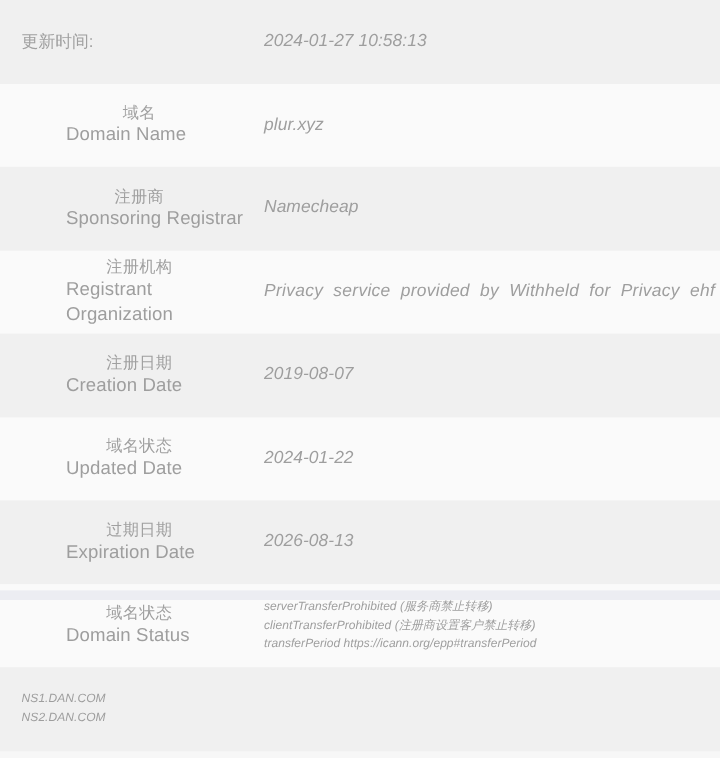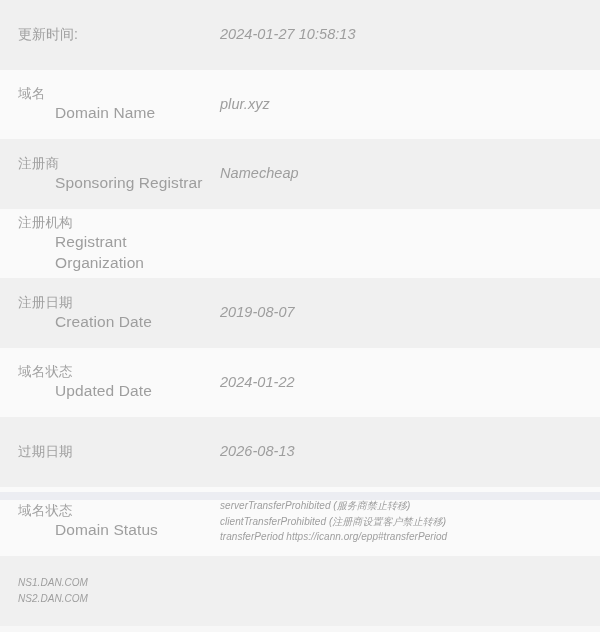--- a/index.html
+++ b/index.html
@@ -44,20 +44,21 @@
     color: #9a9a9a;
     line-height: 1.33;
     padding-right: 6px;
   }
   .label-cn {
     display: block;
     font-size: 13.5px;
     color: #a0a0a0;
     letter-spacing: 0.2px;
     line-height: 1.42;
+    text-align: center;
   }
   .label-en {
     display: block;
     font-size: 15.5px;
     color: #9e9e9e;
     line-height: 1.35;
     letter-spacing: 0.1px;
     margin-left: 37px;
   }
   .label-single {
@@ -124,20 +125,21 @@
     </div>
     <div class="cell-value">Namecheap</div>
   </div>
 
   <div class="whois-row even tall">
     <div class="cell-label">
       <span class="label-cn">注册机构</span>
       <span class="label-en" style="white-space:pre-line;">Registrant
 Organization</span>
     </div>
+    <div class="cell-value spaced">Privacy service provided by Withheld for Privacy ehf</div>
   </div>
 
   <div class="whois-row odd">
     <div class="cell-label">
       <span class="label-cn">注册日期</span>
       <span class="label-en">Creation Date</span>
     </div>
     <div class="cell-value">2019-08-07</div>
   </div>
 
@@ -145,20 +147,21 @@
     <div class="cell-label">
       <span class="label-cn">域名状态</span>
       <span class="label-en">Updated Date</span>
     </div>
     <div class="cell-value">2024-01-22</div>
   </div>
 
   <div class="whois-row odd">
     <div class="cell-label">
       <span class="label-cn">过期日期</span>
+      <span class="label-en">Expiration Date</span>
     </div>
     <div class="cell-value">2026-08-13</div>
   </div>
 
   <div class="whois-row even tall">
     <div class="cell-label">
       <span class="label-cn">域名状态</span>
       <span class="label-en">Domain Status</span>
     </div>
     <div class="cell-value multiline">serverTransferProhibited (服务商禁止转移)

